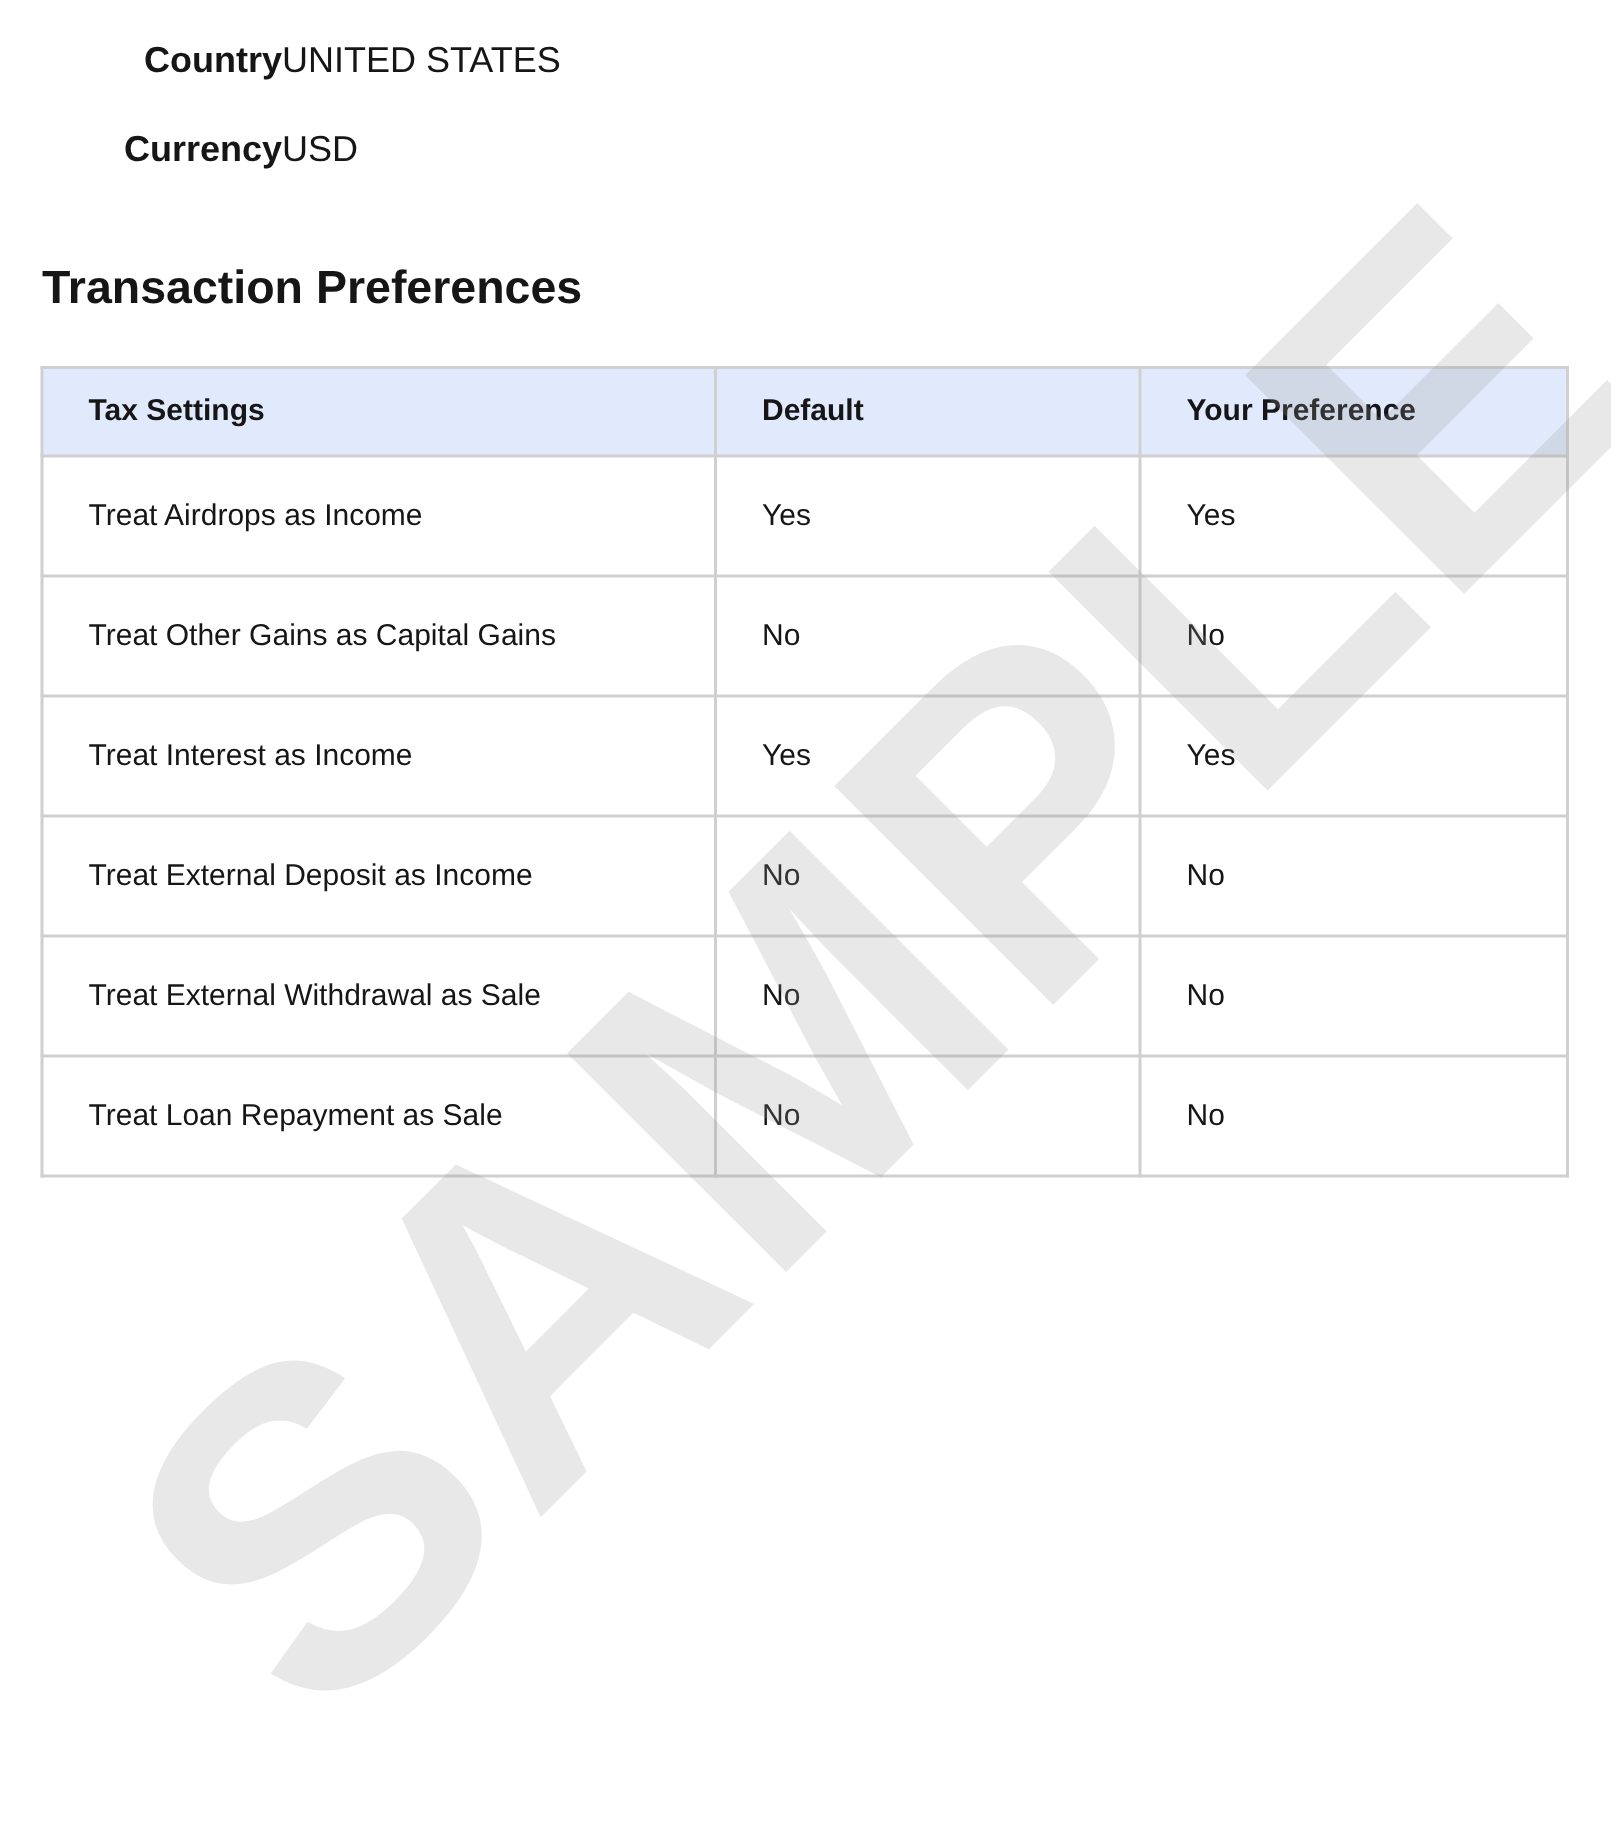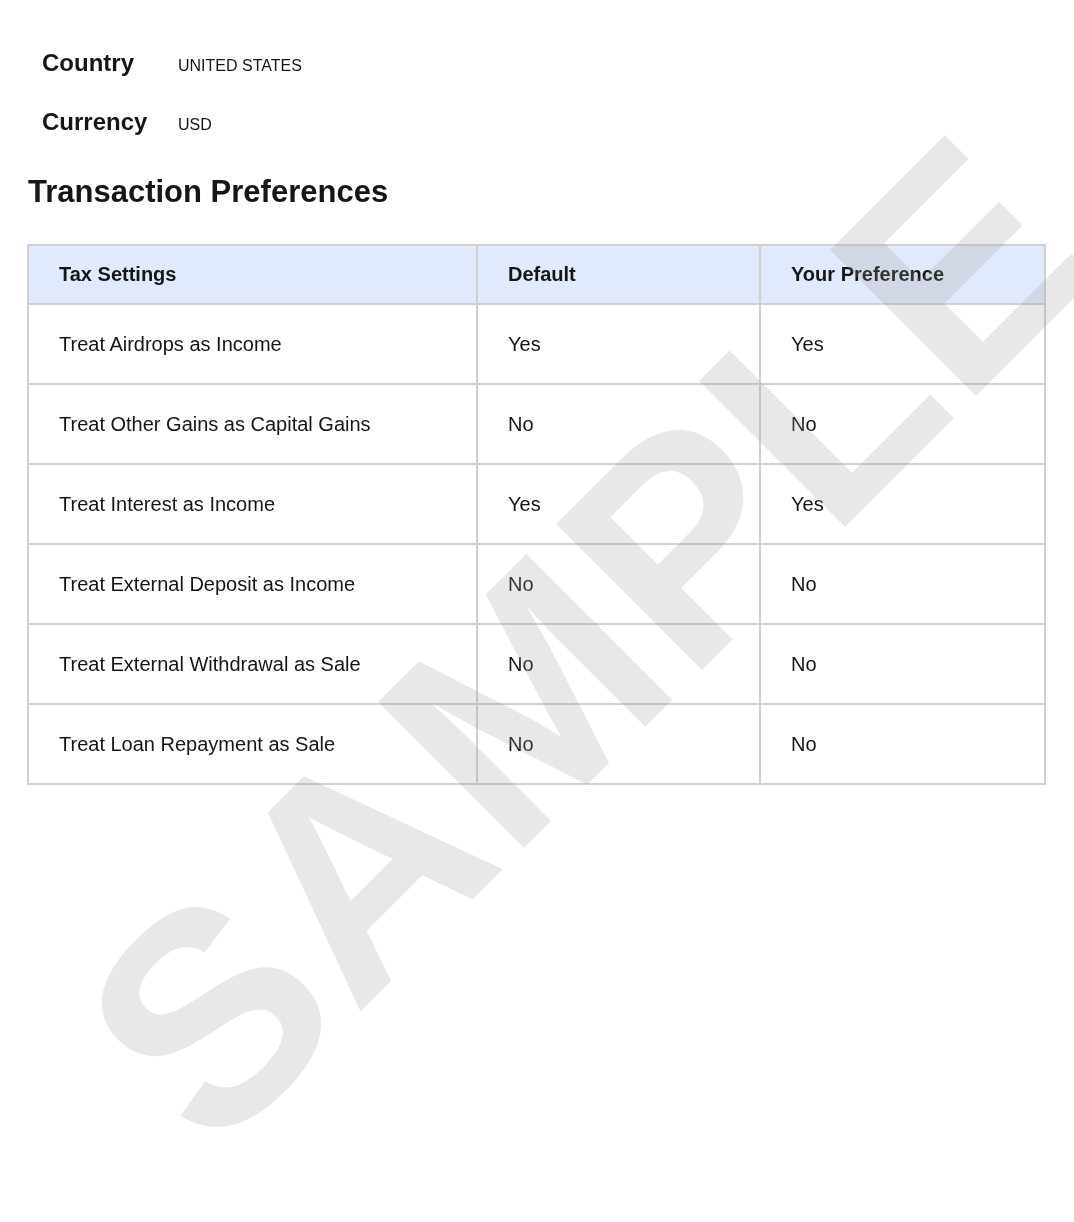--- a/index.html
+++ b/index.html
@@ -1,22 +1,22 @@
 <!DOCTYPE html>
 <html><head>
   <meta charset="utf-8">
   <style>
     html, body { margin: 0; padding: 0; background: #ffffff; }
     body {
       width: 1074px; height: 1222px; position: relative; overflow: hidden;
       font-family: "Liberation Sans", "DejaVu Sans", sans-serif; color: #161616;
     }
-    .info-row { position: absolute; left: 42px; display: flex; align-items: baseline; }
+    .info-row { position: absolute; left: 52px; display: flex; align-items: baseline; text-align: right; }
     .info-label { font-weight: bold; font-size: 24px; width: 136px; }
-    .info-value { font-size: 16px; margin-top: 30px; }
+    .info-value { font-size: 24px; }
     #row-country { top: 27px; }
     #row-currency { top: 86px; }
     .section-title {
       position: absolute; left: 28px; top: 174px; margin: 0;
       font-size: 31px; font-weight: bold;
     }
     table {
       position: absolute; left: 27px; top: 244px;
       width: 1017px; border-collapse: collapse; table-layout: fixed;
       z-index: 1;

